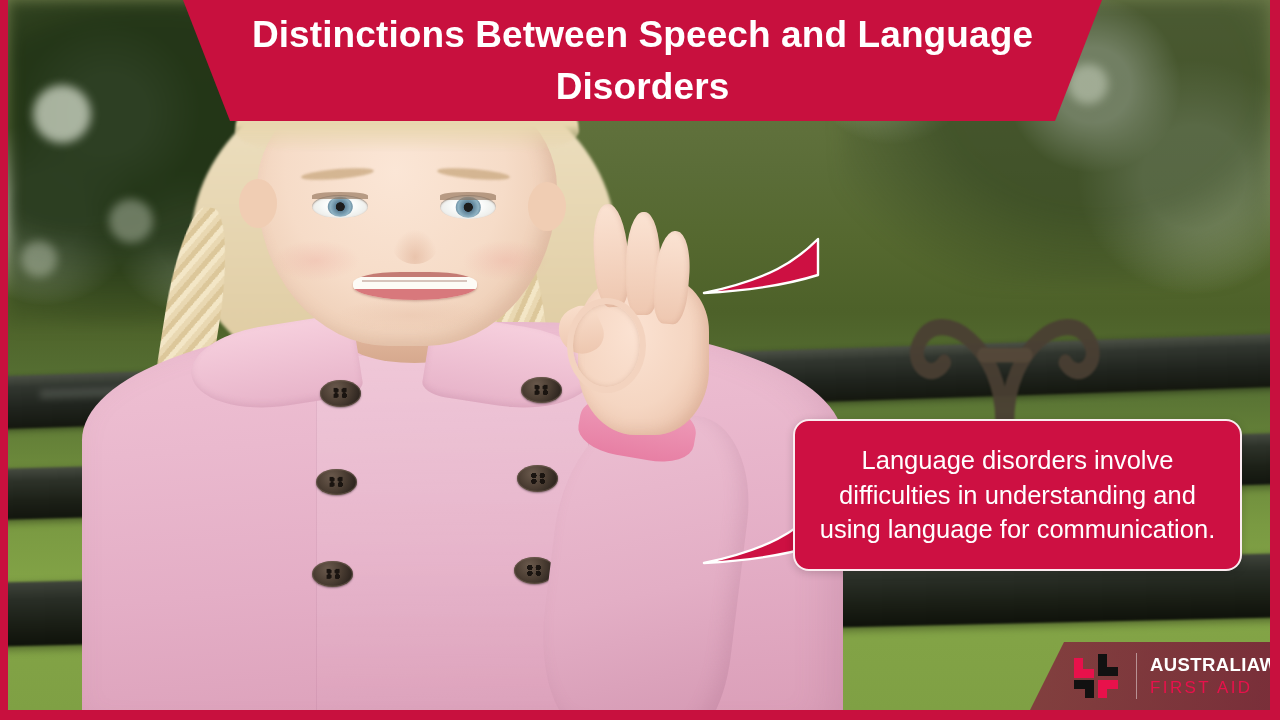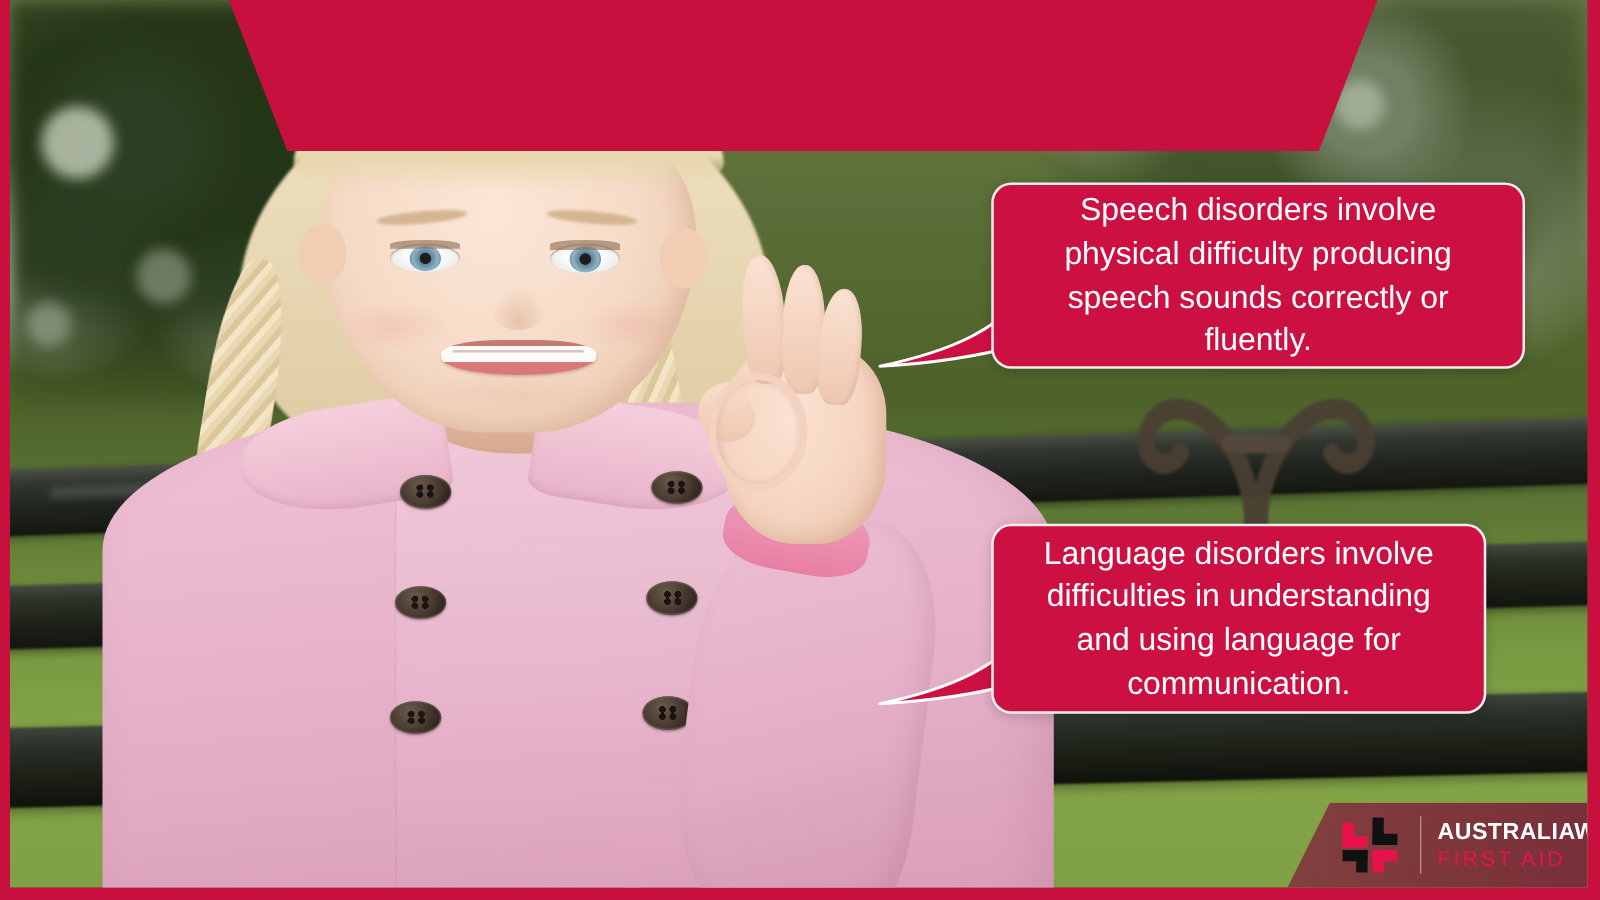--- a/index.html
+++ b/index.html
@@ -277,21 +277,21 @@
     z-index:6;
     box-sizing:border-box;
     box-shadow:0 2px 9px rgba(0,0,0,.17);
   }
   .bubble p{margin:0;}
   .b-speech{
     left:793px;top:146px;width:427px;height:149px;
     font-size:25.5px;line-height:1.36;padding:8px 22px;
   }
   .b-language{
-    left:793px;top:419px;width:396px;height:152px;
+    left:793px;top:419px;width:449px;height:152px;
     font-size:25.5px;line-height:1.36;padding:8px 18px;
   }
   .tail{position:absolute;z-index:5;pointer-events:none;}
   .tail svg{display:block;overflow:visible;}
   .t-speech{left:700px;top:235px;width:120px;height:72px;}
   .t-language{left:700px;top:505px;width:120px;height:72px;}
 
   
   .logo-plate{
     position:absolute;right:10px;bottom:10px;
@@ -402,28 +402,26 @@
         <div class="finger f1"></div>
         <div class="finger f2"></div>
         <div class="finger f3"></div>
         <div class="thumb"></div>
         <div class="ring"></div>
       </div>
     </div>
   </div>
 
   <div class="banner"></div>
+  <div class="banner-text">Distinctions Between Speech and Language Disorders</div>
 
   <div class="tail t-speech">
     <svg viewBox="0 0 120 72">
       <path d="M118 4 C 96 26, 70 44, 4 58 C 42 56, 86 50, 118 40 Z" fill="#CD1042" stroke="#ffffff" stroke-width="2.4" stroke-linejoin="round"></path>
     </svg>
-  </div>
-  <div class="bubble b-speech">
-    <p>Speech disorders involve physical difficulty producing speech sounds correctly or fluently.</p>
   </div>
 
   <div class="tail t-language">
     <svg viewBox="0 0 120 72">
       <path d="M118 4 C 96 26, 70 44, 4 58 C 42 56, 86 50, 118 40 Z" fill="#CD1042" stroke="#ffffff" stroke-width="2.4" stroke-linejoin="round"></path>
     </svg>
   </div>
   <div class="bubble b-language">
     <p>Language disorders involve difficulties in understanding and using language for communication.</p>
   </div>

